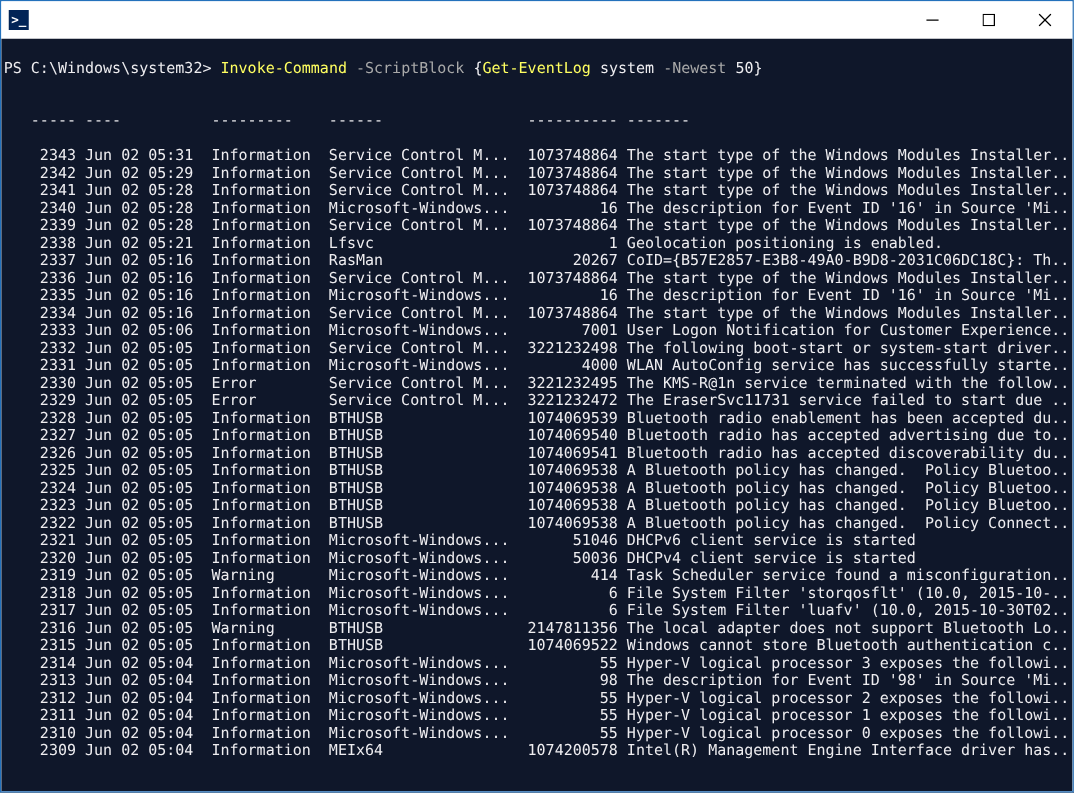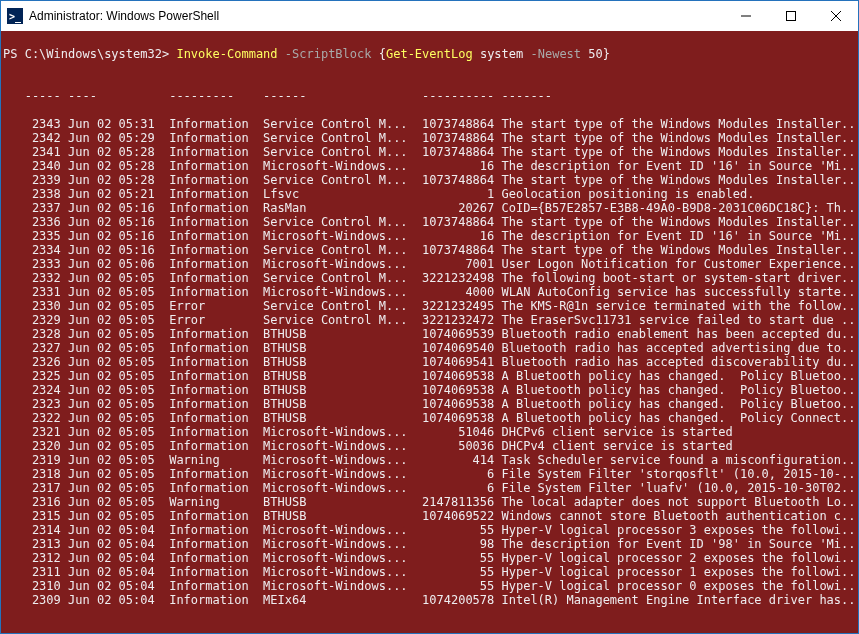--- a/index.html
+++ b/index.html
@@ -43,21 +43,21 @@
   display: flex;
   align-items: center;
   justify-content: center;
   font-size: 12px;
   color: #000;
   cursor: default;
 }
 .titlebar .win-btn svg { width: 10px; height: 10px; }
 .terminal {
   flex: 1;
-  background: #7f1d1d;
+  background: #0f172a;
   color: #eeedf0;
   font-family: Consolas, "Lucida Console", monospace;
   font-size: 12px;
   line-height: 14px;
   padding: 2px 0 0 2px;
   overflow: hidden;
   white-space: pre;
 }
 .prompt-line { margin-bottom: 14px; }
 .prompt { color: #eeedf0; }
@@ -65,21 +65,20 @@
 .cmd-gray { color: #a9a9a9; }
 .cmd-white { color: #eeedf0; }
 .hdr-row { color: #eeedf0; margin-bottom: 0; }
 .row { color: #eeedf0; }
 </style>
 </head>
 <body>
 
 <div class="titlebar">
   <span class="icon-box">&gt;_</span>
-  <span class="title-text">Administrator: Windows PowerShell</span>
   <span class="spacer"></span>
   <div class="win-btn">
     <svg viewBox="0 0 10 10">
         <line x1="0" y1="5" x2="10" y2="5" stroke="currentColor" stroke-width="1"></line>
       </svg>
   </div>
   <div class="win-btn">
     <svg viewBox="0 0 10 10">
         <rect x="0.5" y="0.5" width="9" height="9" fill="none" stroke="currentColor" stroke-width="1"></rect>
       </svg>

